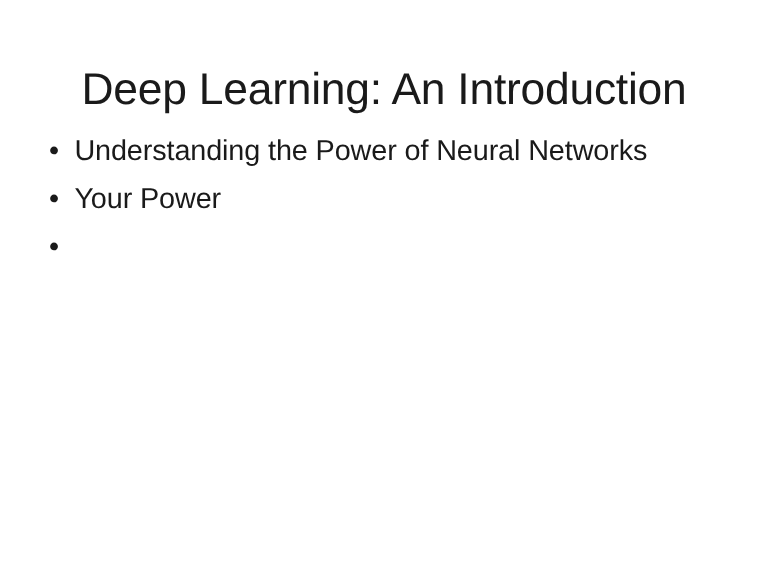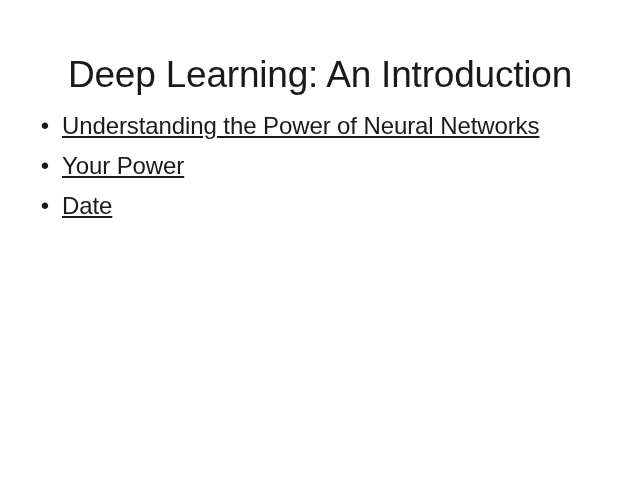--- a/index.html
+++ b/index.html
@@ -65,21 +65,20 @@
     left: 8px;
     top: 0;
     width: 14px;
     font-size: 24px;
     line-height: 32px;
     text-align: center;
     color: #1a1a1a;
   }
   .bullet-text {
     display: inline;
-    text-decoration: underline;
   }
 </style>
 </head>
 <body>
 
 <div class="slide">
 
   <div class="slide-title">Deep Learning: An Introduction</div>
 
   <ul class="body-list">
@@ -89,18 +88,17 @@
       <span class="bullet-text">Understanding the Power of Neural Networks</span>
     </li>
 
     <li class="bullet-item">
       <span class="bullet-marker">•</span>
       <span class="bullet-text">Your Power</span>
     </li>
 
     <li class="bullet-item">
       <span class="bullet-marker">•</span>
-      <span class="bullet-text">Date</span>
     </li>
 
   </ul>
 
 </div>
 
 </body></html>

